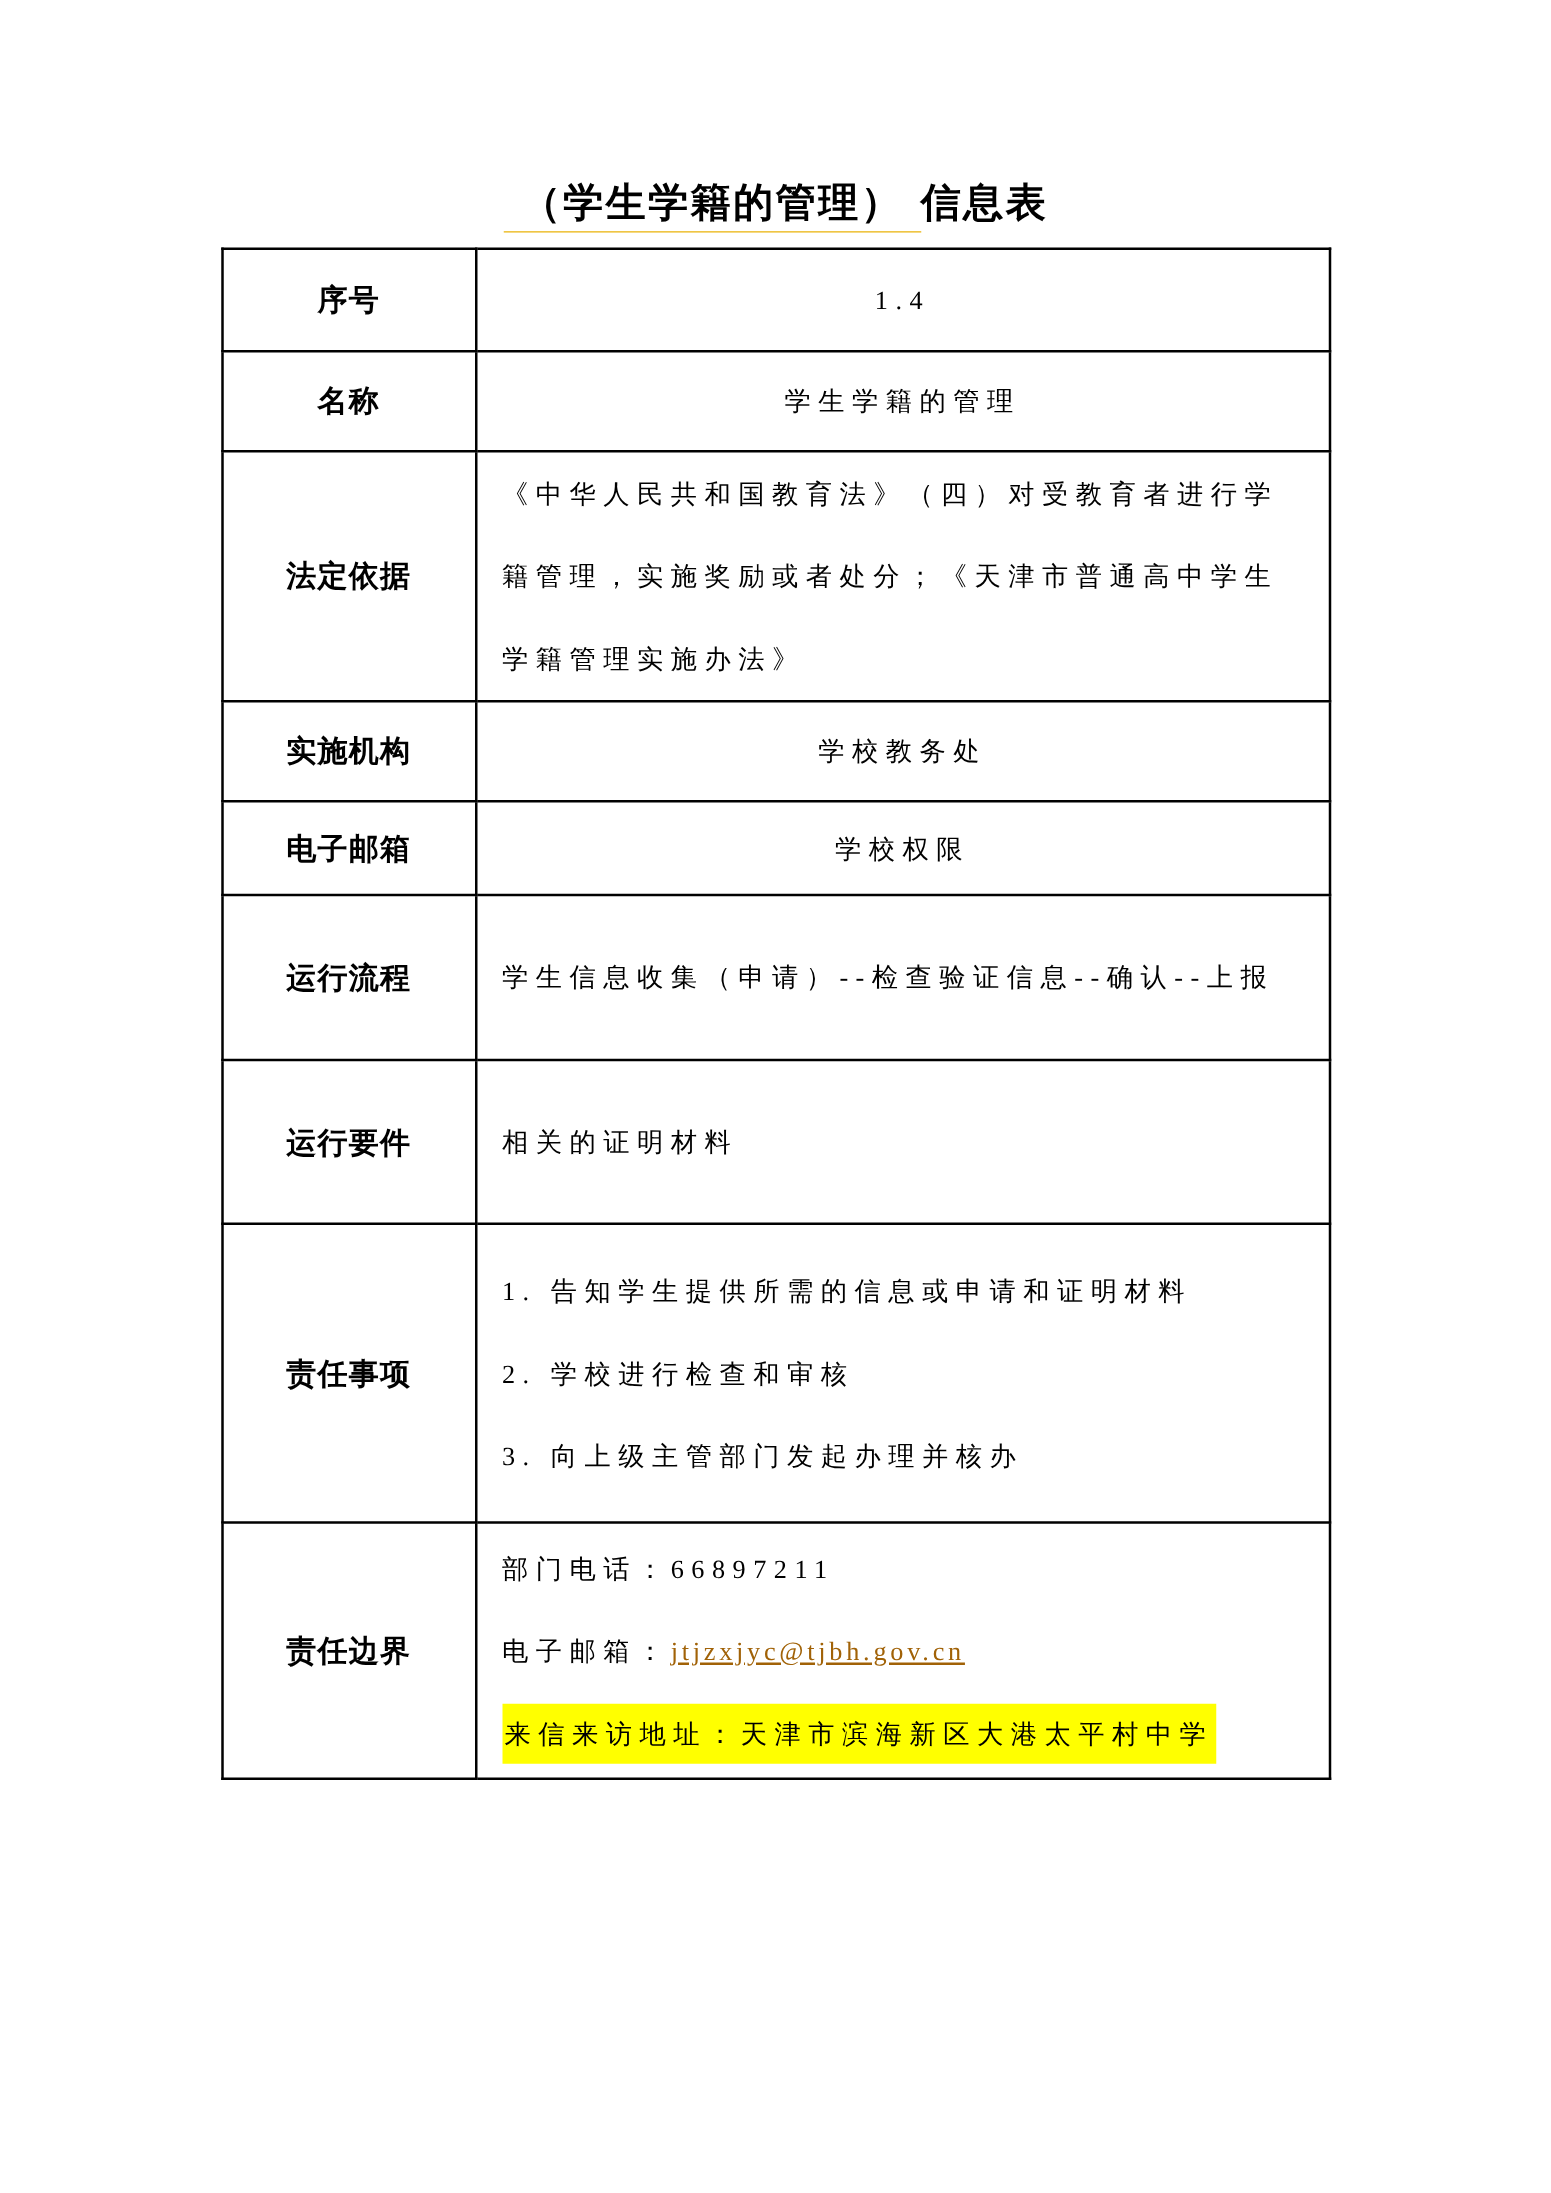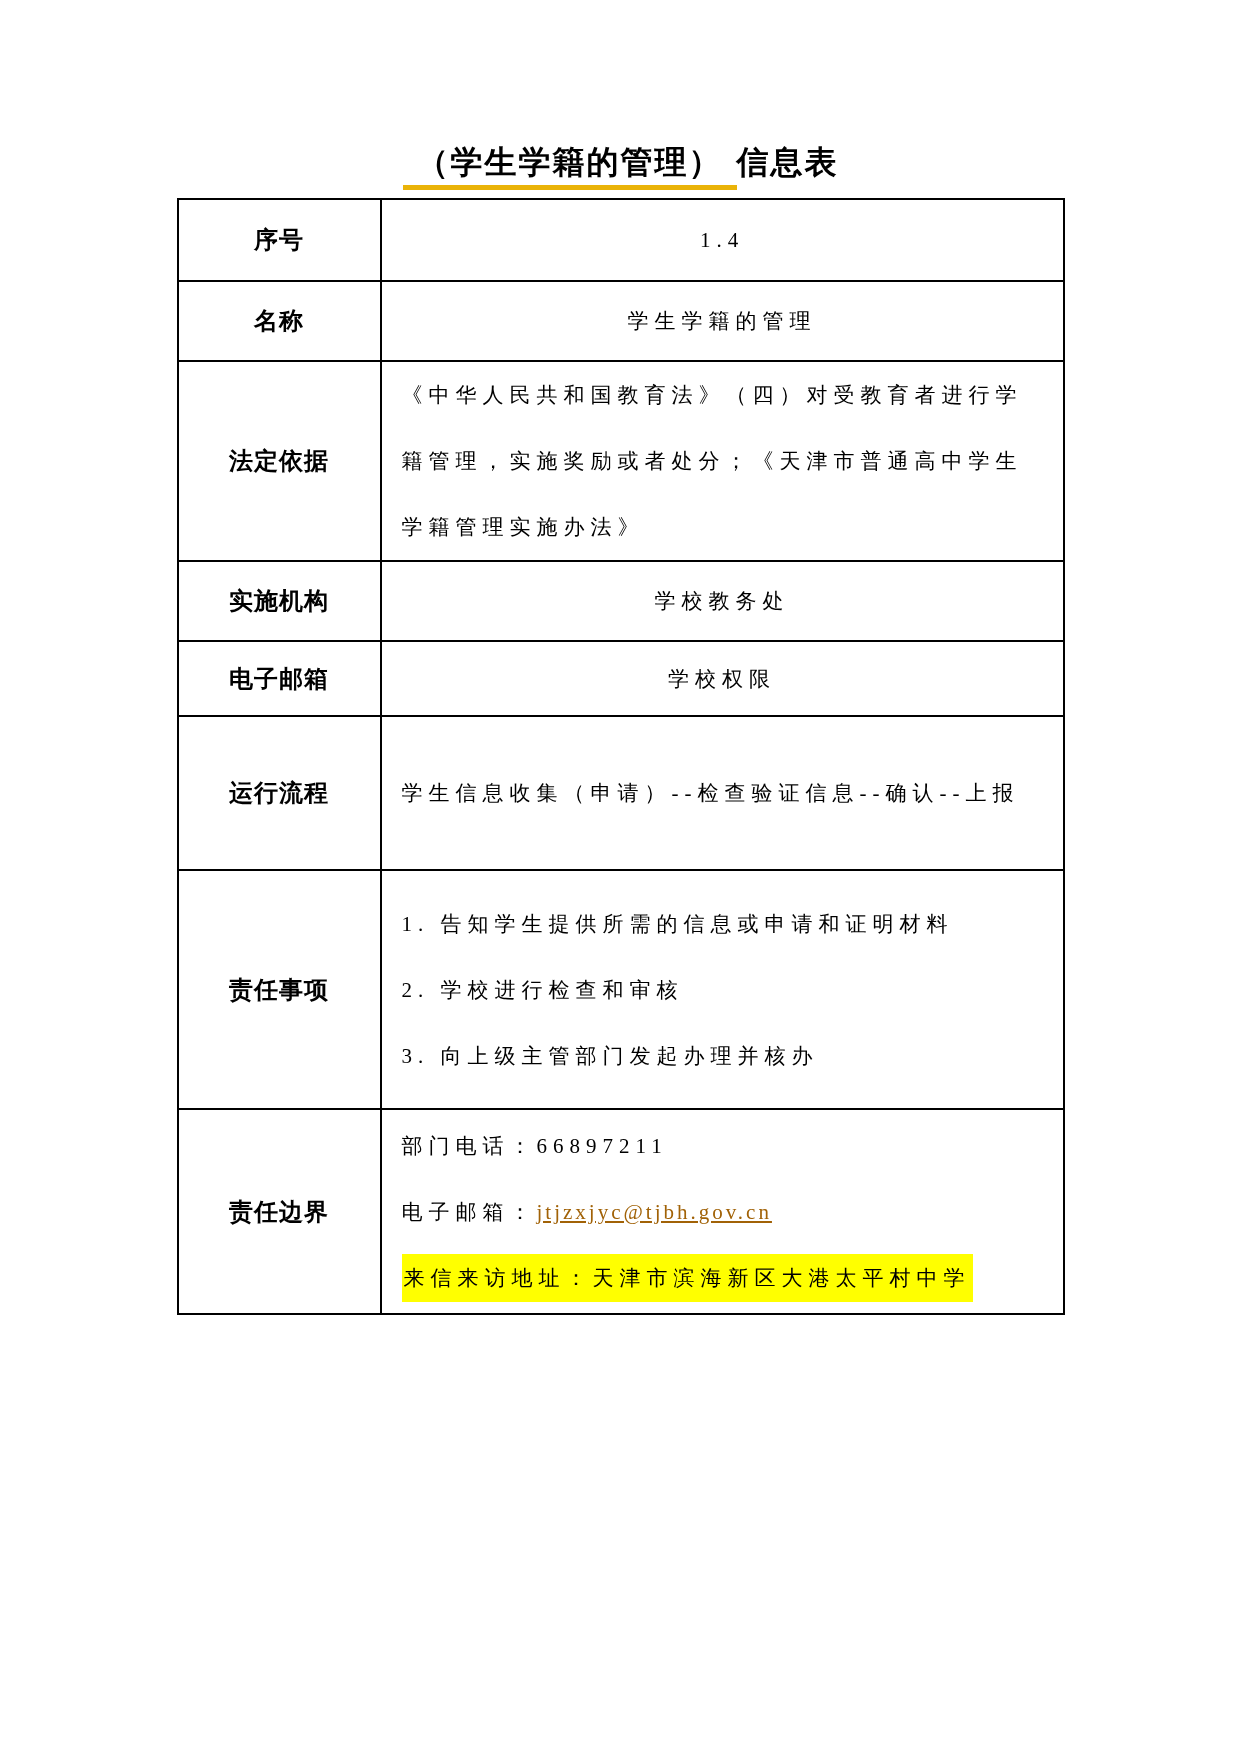--- a/index.html
+++ b/index.html
@@ -20,21 +20,21 @@
     margin-top: 142px;
     text-align: center;
     font-family: "Liberation Sans", sans-serif;
     font-weight: 700;
     font-size: 32px;
     letter-spacing: 2px;
     color: #000000;
     line-height: 40px;
   }
   .doc-title .u-part {
-    border-bottom: 5px solid #eab308;
+    border-bottom: 1px solid #eab308;
     padding: 0 14px 5px 14px;
   }
   table.info-table {
     border-collapse: collapse;
     table-layout: fixed;
     width: 886px;
     margin: 16px auto 16px auto;
   }
   col.c1 { width: 203px; }
   col.c2 { width: 683px; }
@@ -60,21 +60,21 @@
   td.left {
     text-align: left;
     padding: 0 16px 0 20px;
     font-family: Liberation Serif, serif;
   }
   tr.r0 { height: 82px; }
   tr.r1 { height: 80px; }
   tr.r2 { height: 199px; }
   tr.r3 { height: 80px; }
   tr.r4 { height: 75px; }
-  tr.r5 { height: 154px; }
+  tr.r5 { height: 132px; }
   tr.r6 { height: 131px; }
   tr.r7 { height: 239px; }
   tr.r8 { height: 205px; }
   a.email-link {
     color: #a16207;
     text-decoration: underline;
     letter-spacing: 3px;
     cursor: pointer;
   }
   .highlight {
@@ -119,20 +119,24 @@
     <tr class="r4">
       <td class="label">电子邮箱</td>
       <td class="val center">学校权限</td>
     </tr>
 
     <tr class="r5">
       <td class="label">运行流程</td>
       <td class="val left">学生信息收集（申请）--检查验证信息--确认--上报</td>
     </tr>
 
+    <tr class="r6">
+      <td class="label">运行要件</td>
+      <td class="val left">相关的证明材料</td>
+    </tr>
 
     <tr class="r7">
       <td class="label">责任事项</td>
       <td class="val left">
         <div>1. 告知学生提供所需的信息或申请和证明材料</div>
         <div>2. 学校进行检查和审核</div>
         <div>3. 向上级主管部门发起办理并核办</div>
       </td>
     </tr>
 

